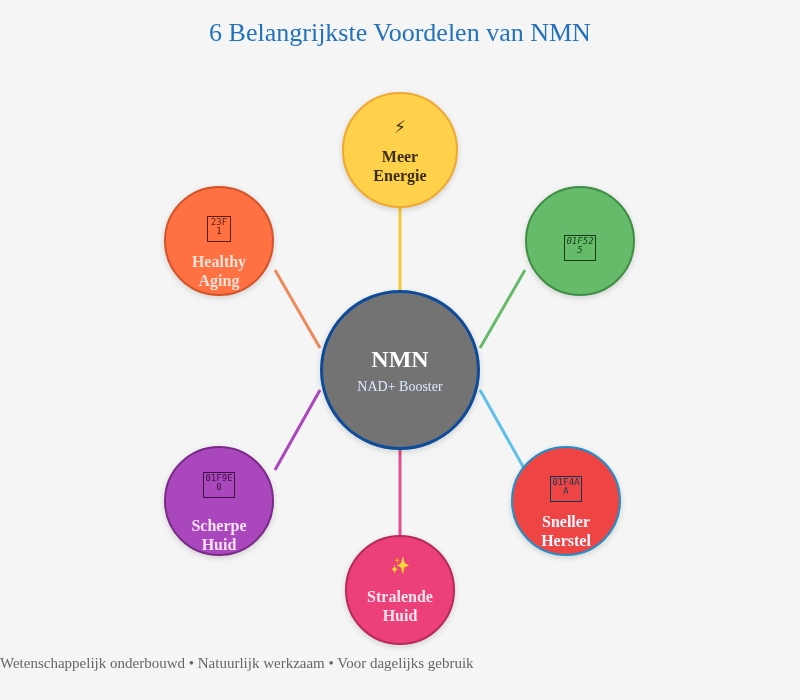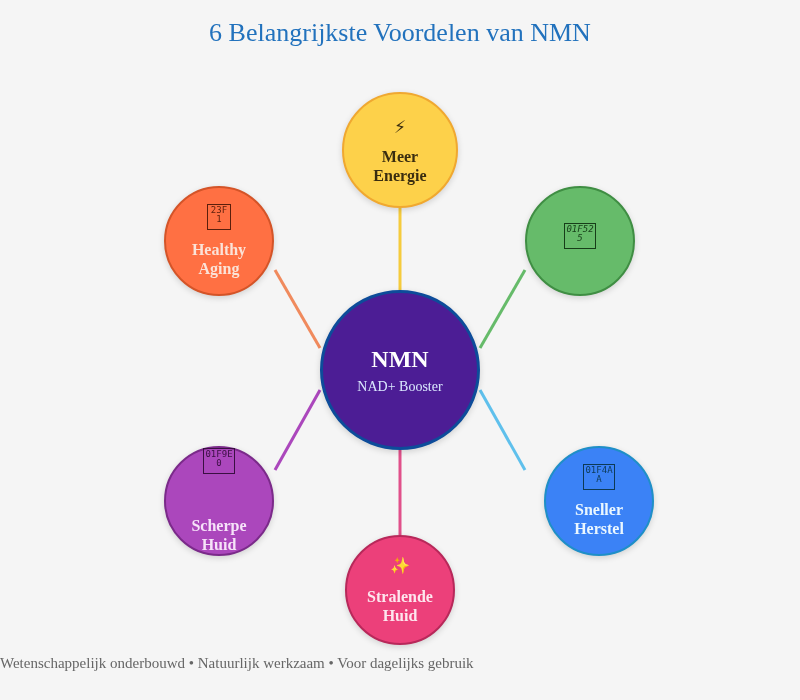--- a/index.html
+++ b/index.html
@@ -34,29 +34,30 @@
       min-height: 22px;
     }
     .node .icon.tofu {
       font-size: 9px;
       line-height: 9px;
       border: 1.5px solid currentColor;
       padding: 1px 1px;
       width: 20px;
       word-break: break-all;
       letter-spacing: 0;
+      margin-top: 24px;
     }
     .node .label {
       font-weight: bold;
       font-size: 16px;
       line-height: 19px;
     }
     .center {
       left: 320px; top: 290px; width: 160px; height: 160px;
-      background: #4c1d95;
+      background: #737373;
       border: 3px solid #0d4c9a;
       color: #ffffff;
     }
     .center .ctitle { font-size: 24px; font-weight: bold; line-height: 28px; }
     .center .csub { font-size: 14px; color: #dbeaff; margin-top: 6px; }
     .footer {
       position: absolute; left: 0; top: 655px; width: 800px;
       text-align: left;
       font-size: 15px;
       color: #666666;
@@ -102,21 +103,21 @@
 </div>
 
 <div class="node" style="left:164px; top:446px; width:110px; height:110px; background:#ab47bc; border:2px solid #7b2a8a; color:#f6e3f9;justify-content:space-between;">
   <div class="icon tofu" style="color:#3a0f42; width:28px;">01F9E0</div>
   <div class="label">
     <div>Scherpe</div>
     <div>Huid</div>
   </div>
 </div>
 
-<div class="node" style="left:544px; top:446px; width:110px; height:110px; background:#3b82f6; border:2px solid #1f8fc7; color:#eaf7ff;">
+<div class="node" style="left:511px; top:446px; width:110px; height:110px; background:#ef4444; border:2px solid #1f8fc7; color:#eaf7ff;">
   <div class="icon tofu" style="color:#0d3a55; width:28px;">01F4AA</div>
   <div class="label">
     <div>Sneller</div>
     <div>Herstel</div>
   </div>
 </div>
 
 <div class="node" style="left:345px; top:535px; width:110px; height:110px; background:#ec407a; border:2px solid #b8285a; color:#fde6ee;">
   <div class="icon" style="color:#4a0d22; font-size:16px;">✨</div>
   <div class="label">

